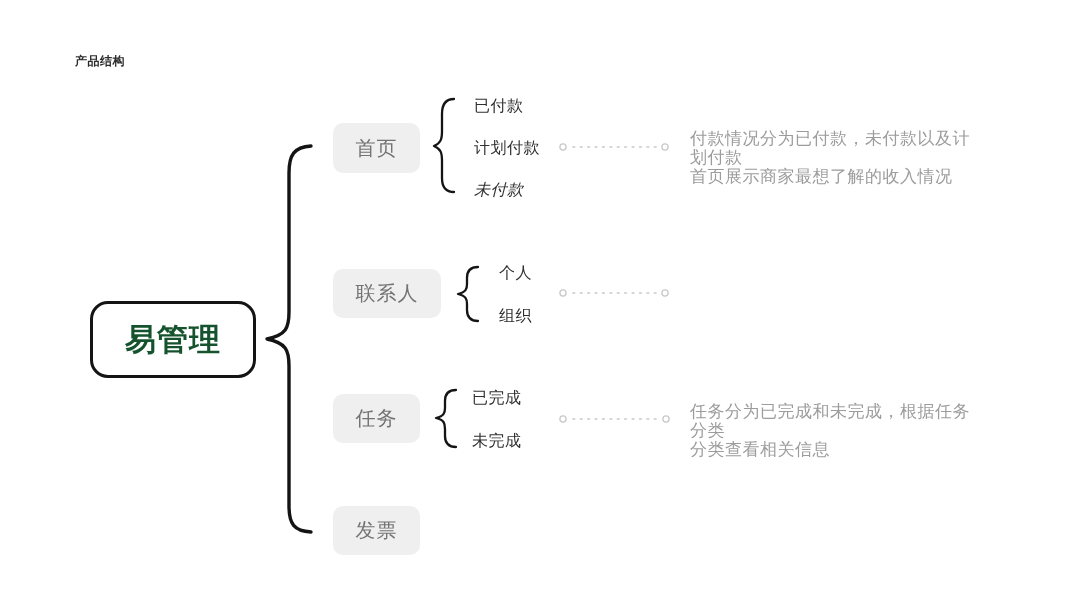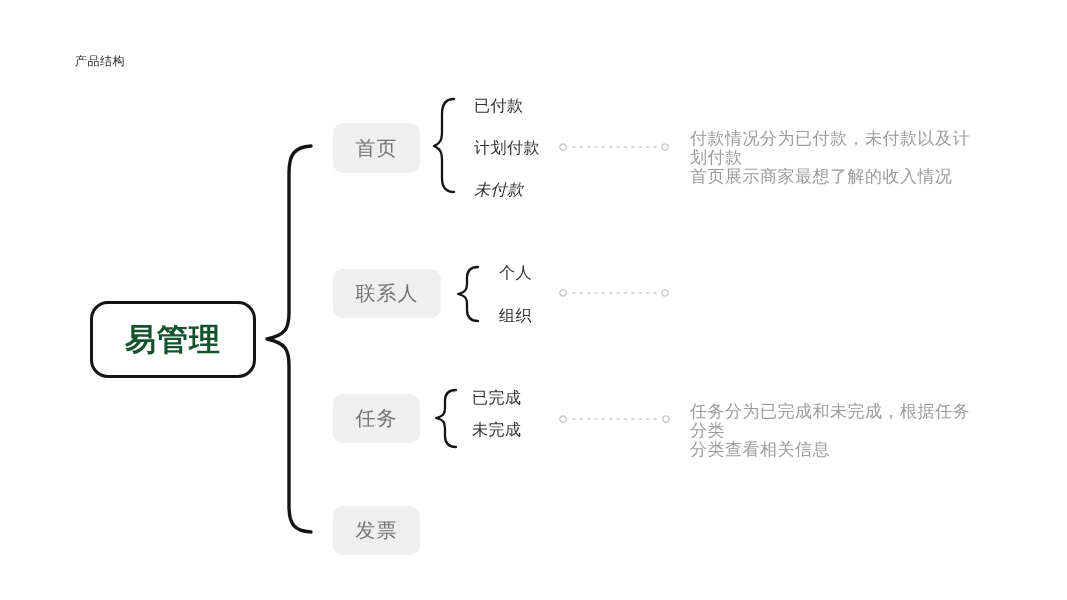--- a/index.html
+++ b/index.html
@@ -13,21 +13,21 @@
     width: 1067px;
     height: 600px;
     background: #ffffff;
     overflow: hidden;
   }
   .page-title {
     position: absolute;
     left: 75px;
     top: 53px;
     font-size: 12px;
-    font-weight: normal;
+    font-weight: bold;
     color: #2b2b2b;
     letter-spacing: 0.5px;
   }
   .connector-layer {
     position: absolute;
     left: 0;
     top: 0;
     width: 1067px;
     height: 600px;
     pointer-events: none;
@@ -73,21 +73,21 @@
     letter-spacing: 0.5px;
     white-space: nowrap;
     line-height: 18px;
   }
   .child-1 { left: 474px; top: 98px; font-family: Liberation Mono, monospace; }
   .child-2 { left: 474px; top: 139px; }
   .child-3 { left: 474px; top: 181px; font-style: italic; }
   .child-4 { left: 499px; top: 264px; }
   .child-5 { left: 499px; top: 307px; }
   .child-6 { left: 472px; top: 389px; }
-  .child-7 { left: 472px; top: 421px; font-family: Liberation Serif, serif; }
+  .child-7 { left: 472px; top: 432px; font-family: Liberation Serif, serif; }
   .annotation {
     position: absolute;
     left: 690px;
     width: 280px;
     font-size: 17px;
     line-height: 19px;
     color: #9c9c9c;
     letter-spacing: 0.5px;
   }
   .annotation-1 { top: 129px; }

